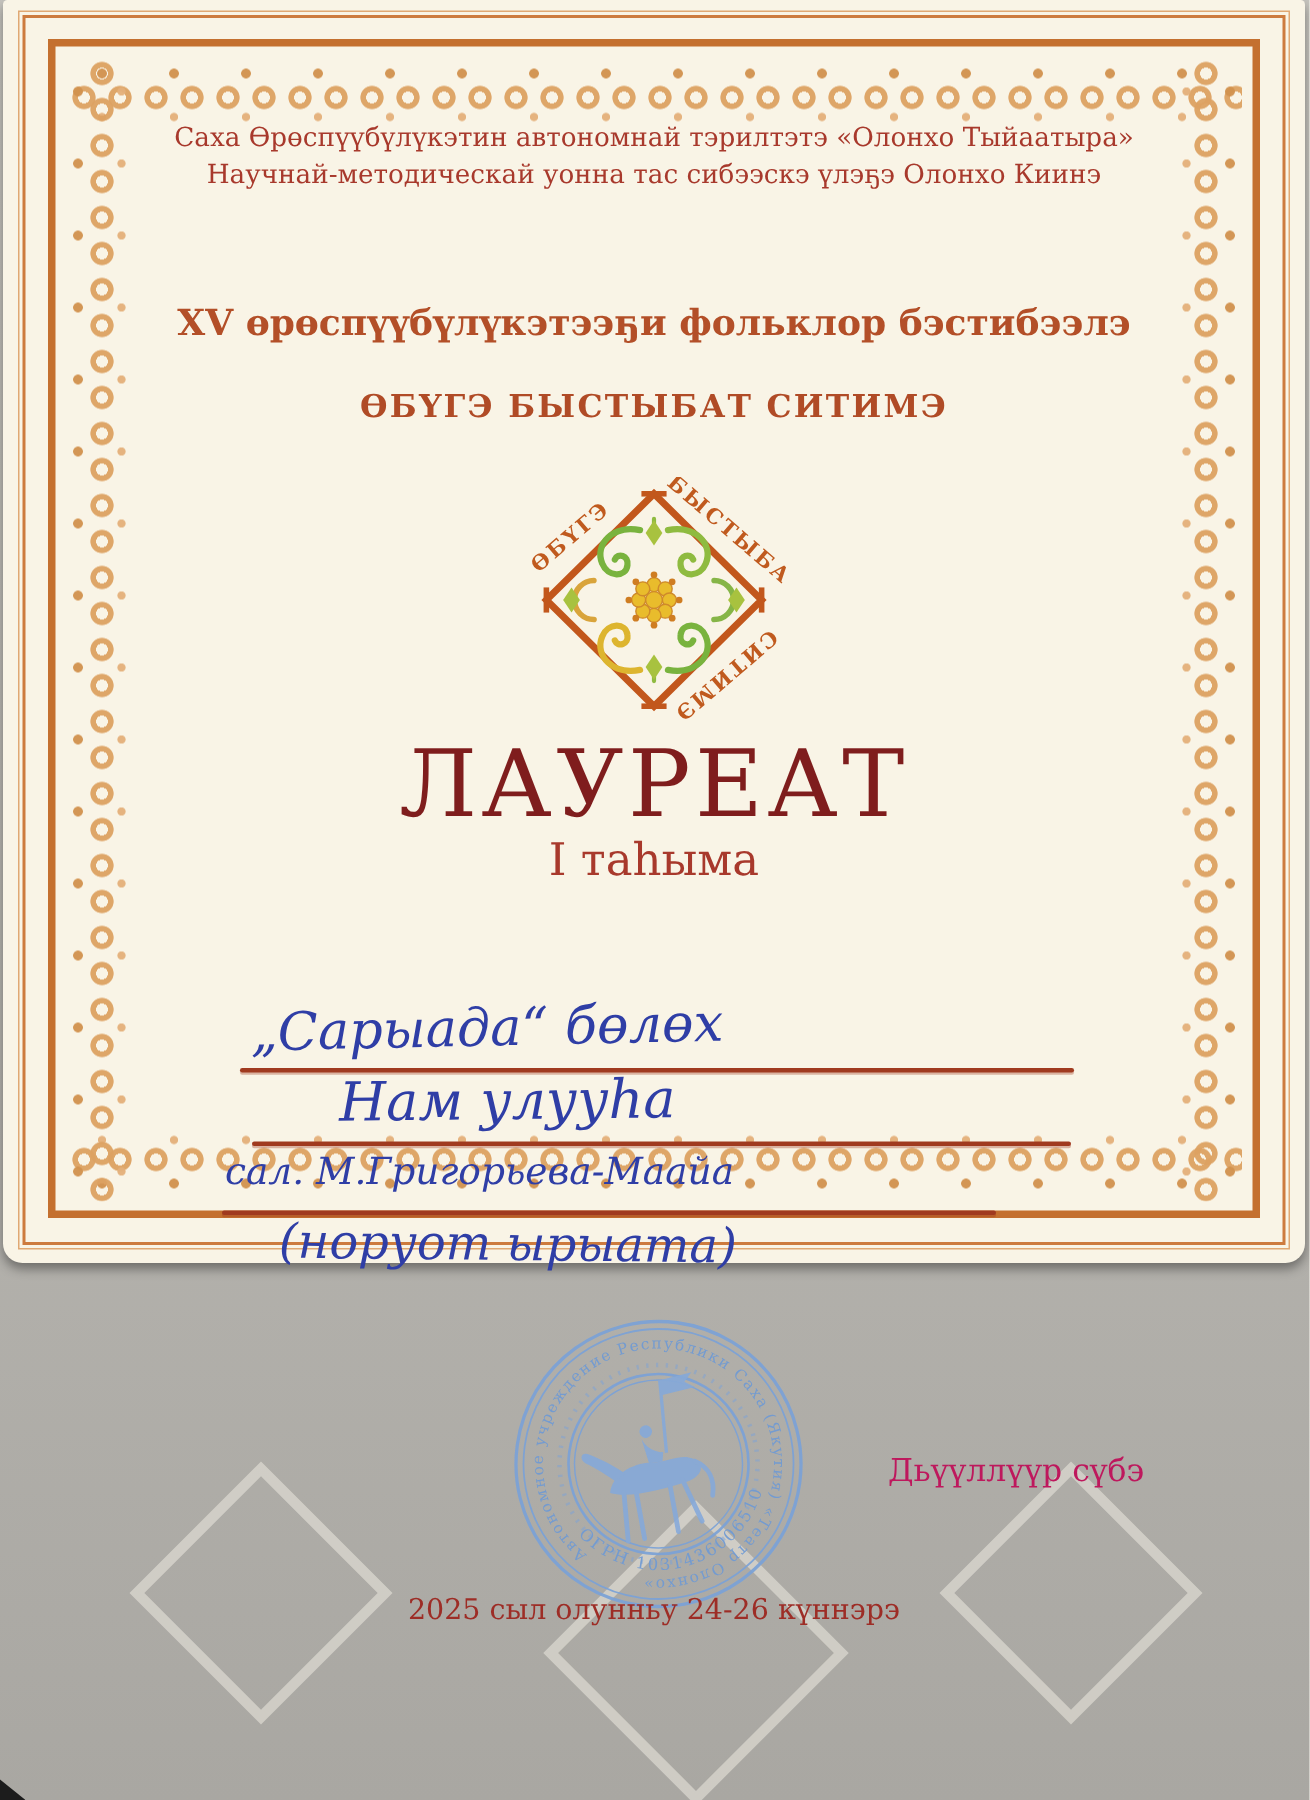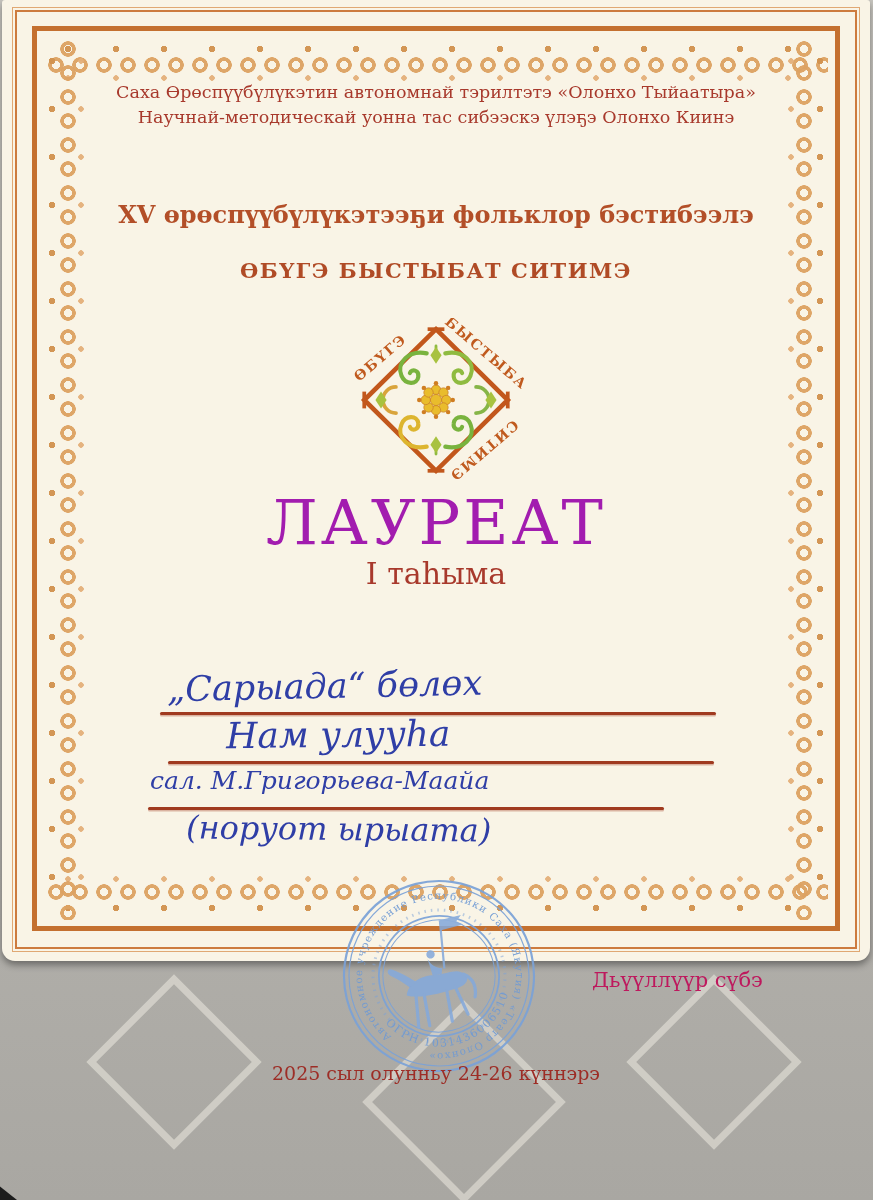--- a/index.html
+++ b/index.html
@@ -2,21 +2,21 @@
 <html><head>
 <meta charset="utf-8">
 <style>
   html,body{margin:0;padding:0;}
   body{
     width:873px;height:1200px;position:relative;overflow:hidden;
     background:linear-gradient(#c6c4be,#a9a7a2);
     font-family:"DejaVu Serif","Liberation Serif",serif;
   }
   .certificate{
-    position:absolute;left:2px;top:0;width:868px;height:961px;
+    position:absolute;left:2px;top:0;width:868px;height:842px;
     background:#f9f4e6;
     border-radius:3px 3px 13px 13px;
     box-shadow:0 4px 7px rgba(0,0,0,.38);
   }
   
   .frame-thin{
     position:absolute;left:13px;right:13px;top:10px;bottom:12px;
     border:2px solid #cd7b3e;outline:1px solid #e0a873;outline-offset:2px;
     pointer-events:none;
   }
@@ -55,21 +55,21 @@
       radial-gradient(circle at 9px 24px, #e4b07a 0 2.5px, rgba(0,0,0,0) 3px);
     background-size:50px 48px;background-repeat:repeat-y;}
   
   .wm{position:absolute;border:7px solid #edeae0;opacity:.55;transform:rotate(45deg);pointer-events:none;}
   
   .ctr{position:absolute;left:0;right:0;text-align:center;}
   .header{top:80px;font-size:17.5px;line-height:25px;color:#a8392c;}
   .fest-edition{top:200px;font-size:24px;font-weight:bold;color:#b34f28;}
   .fest-name{top:258px;font-size:21px;font-weight:bold;letter-spacing:1.5px;color:#b04b26;}
   .emblem{position:absolute;left:50%;top:318px;transform:translateX(-50%);}
-  .award-title{top:486px;font-size:62px;letter-spacing:3px;color:#a21caf;}
+  .award-title{top:486px;font-size:62px;letter-spacing:3px;color:#7f1d1d;}
   .award-degree{top:556px;font-size:30px;color:#a8392c;}
   .jury{position:absolute;left:590px;top:968px;font-size:21px;color:#be185d;}
   .date{top:1062px;font-size:19px;color:#9d2d26;}
   
   .hw{position:absolute;font-style:italic;color:#2f3ea6;white-space:nowrap;}
   .hw1{left:165px;top:666px;font-size:35px;transform:rotate(-1.2deg);}
   .hw2{left:224px;top:714px;font-size:36px;transform:rotate(-0.6deg);}
   .hw3{left:148px;top:766px;font-size:25px;}
   .hw4{left:184px;top:810px;font-size:32px;transform:rotate(0.6deg);}
   .rule{position:absolute;height:3px;background:#a03a1f;border-radius:2px;box-shadow:0 1.5px 0 rgba(160,58,31,.35);}

